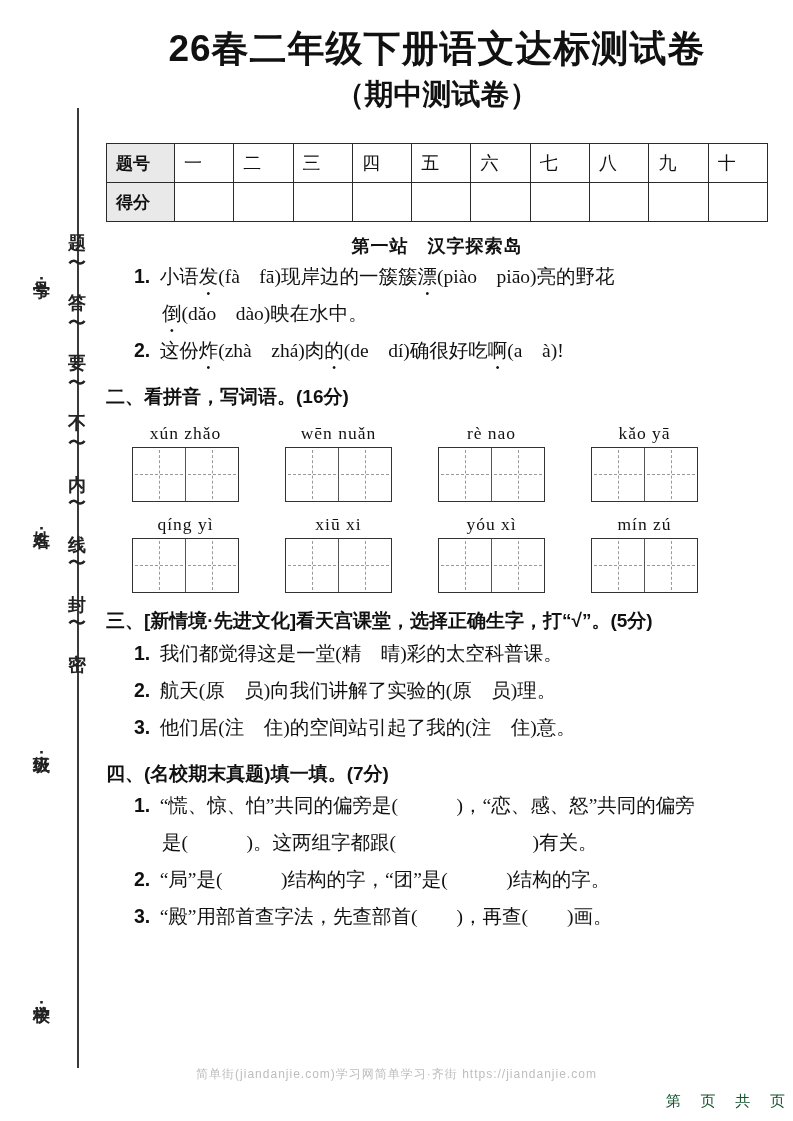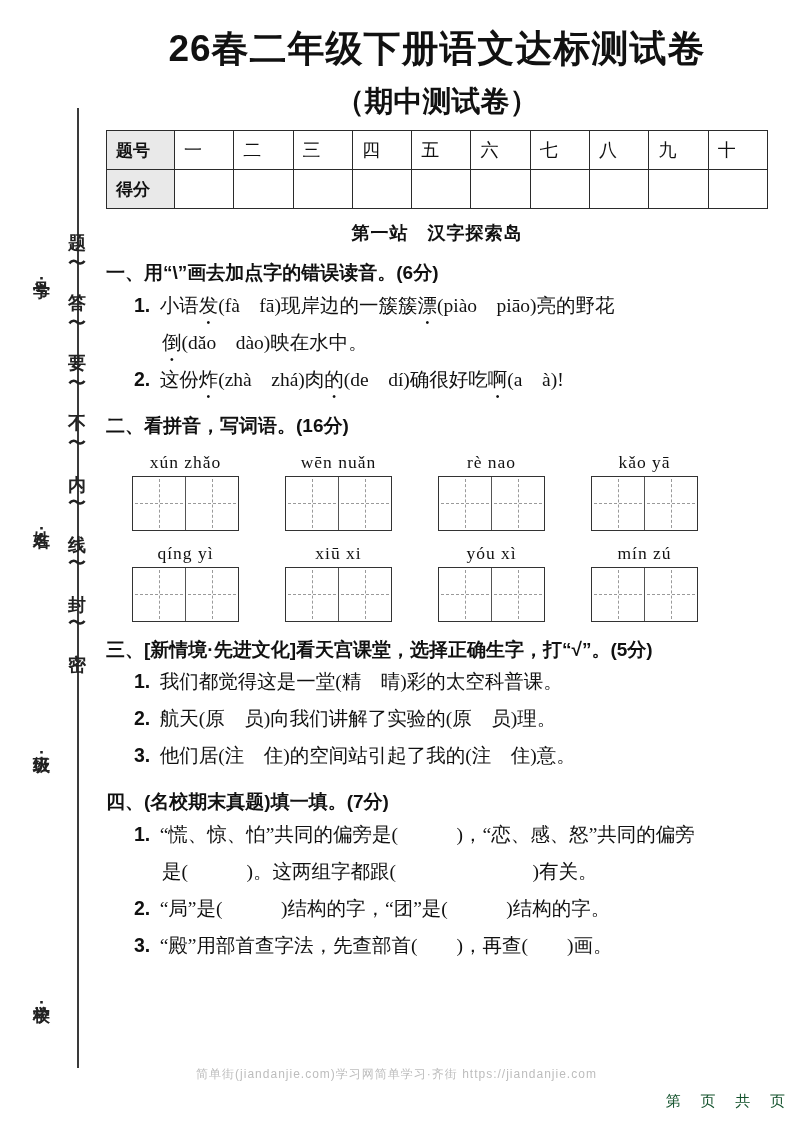--- a/index.html
+++ b/index.html
@@ -20,24 +20,24 @@
   }
   .lbl-0{top:268px;} .lbl-1{top:518px;} .lbl-2{top:742px;} .lbl-3{top:992px;}
   
   .main{position:absolute;left:106px;top:26px;width:662px;}
   .title{
     text-align:center;font-family:"Liberation Sans",sans-serif;
     font-size:37px;font-weight:800;letter-spacing:1px;line-height:1.25;
   }
   .subtitle{
     text-align:center;font-family:Liberation Mono, monospace;
-    font-size:29px;font-weight:800;margin-top:10px;
-  }
-  
-  .score-table{border-collapse:collapse;width:100%;margin-top:8px;table-layout:fixed;}
+    font-size:29px;font-weight:800;margin-top:3px;
+  }
+  
+  .score-table{border-collapse:collapse;width:100%;margin-top:28px;table-layout:fixed;}
   .score-table td{
     border:1.6px solid #2b2b2b;height:38px;font-size:18px;
     padding:0 0 0 9px;vertical-align:middle;
   }
   .score-table td.hd{
     background:#e9e9e9;font-family:"Liberation Sans",sans-serif;
     font-weight:700;font-size:17px;width:58px;
   }
   
   .intro{margin:16px 0 0 30px;font-size:20px;}
@@ -118,21 +118,20 @@
           <td></td>
           <td></td>
           <td></td>
           <td></td>
         </tr>
   </tbody>
     </table>
 
   <div class="station">第一站　汉字探索岛</div>
 
-  <div class="q-title">一、用“\”画去加点字的错误读音。(6分)</div>
   <div id="q1-items">
       <div class="q-item">
         <div class="q-line"><span class="num">1. </span><span>小语</span><span class="dot">发</span><span>(fà　fā)现岸边的一簇簇</span><span class="dot">漂</span><span>(piào　piāo)亮的野花</span></div>
         <div class="q-line cont"><span class="dot">倒</span><span>(dǎo　dào)映在水中。</span></div>
       </div>
       <div class="q-item">
         <div class="q-line"><span class="num">2. </span><span>这份</span><span class="dot">炸</span><span>(zhà　zhá)肉</span><span class="dot">的</span><span>(de　dí)确很好吃</span><span class="dot">啊</span><span>(a　à)!</span></div>
       </div>
     </div>
 

